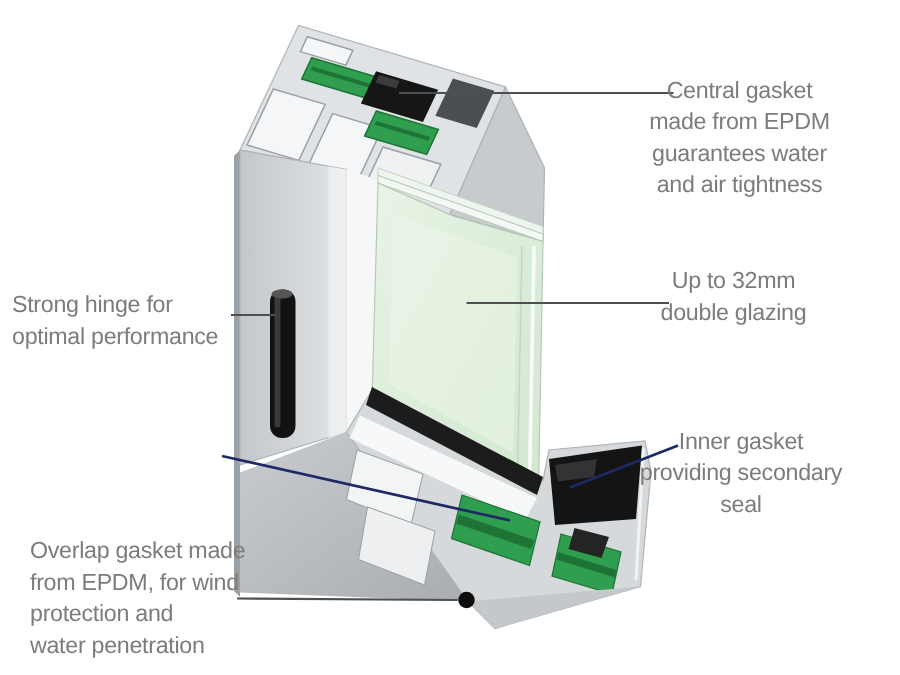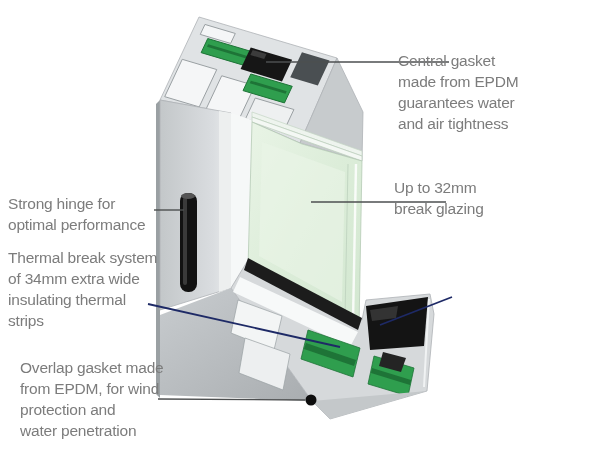--- a/index.html
+++ b/index.html
@@ -4,21 +4,21 @@
 <style>
   html,body{margin:0;padding:0;background:#fff;}
   .stage{
     position:relative;width:600px;height:450px;background:#ffffff;
     font-family:"Liberation Sans",sans-serif;overflow:hidden;
   }
   .label{
     position:absolute;color:#7c7c7c;font-size:15.5px;line-height:21px;
     white-space:pre-line;letter-spacing:-0.2px;
   }
-  .label.right{text-align:left;}
+  .label.right{text-align:center;}
   svg.art{position:absolute;left:0;top:0;}
   .al-stroke{stroke:#aeb3b6;stroke-width:0.8;}
   .leader-gray{stroke:#4d4f50;stroke-width:1.4;fill:none;}
   .leader-navy{stroke:#1e2a66;stroke-width:1.8;fill:none;}
 </style>
 </head>
 <body>
 
 <div class="stage">
 
@@ -119,25 +119,24 @@
       <line class="leader-navy" x1="452" y1="297" x2="380" y2="325"></line>
       <line class="leader-gray" x1="158" y1="399" x2="305" y2="400"></line>
     </g>
   </svg>
 
   <div class="label right" style="top:50px;  right:12px; width:190px;">Central gasket
 made from EPDM
 guarantees water
 and air tightness</div>
   <div class="label right" style="top:177px; right:16px; width:190px;">Up to 32mm
-break glazing</div>
+double glazing</div>
+  <div class="label right" style="top:284px; right:6px;  width:200px;">Inner gasket
+providing secondary
+seal</div>
   <div class="label" style="top:193px; left:8px; width:170px;">Strong hinge for
 optimal performance</div>
-  <div class="label" style="top:247px; left:8px; width:185px;">Thermal break system
-of 34mm extra wide
-insulating thermal
-strips</div>
   <div class="label" style="top:357px; left:8px; width:185px;margin-left:12px;">Overlap gasket made
 from EPDM, for wind
 protection and
 water penetration</div>
 
 </div>
 
 </body></html>

